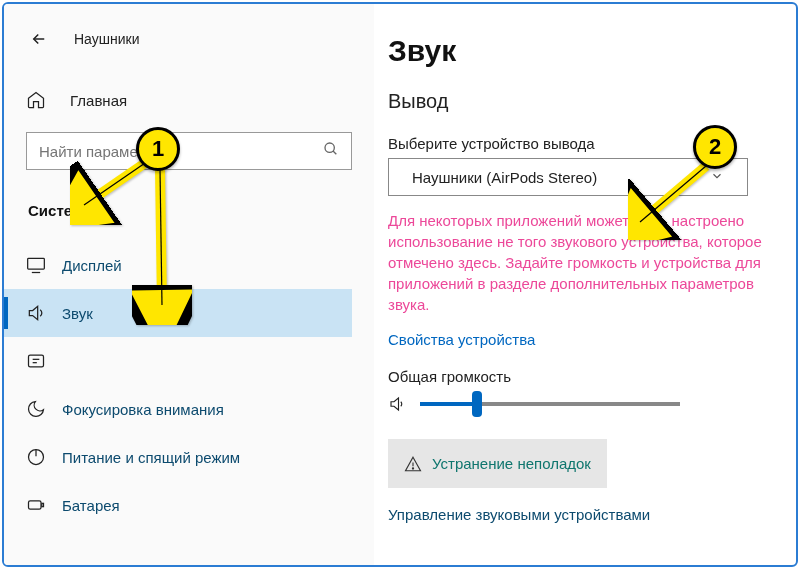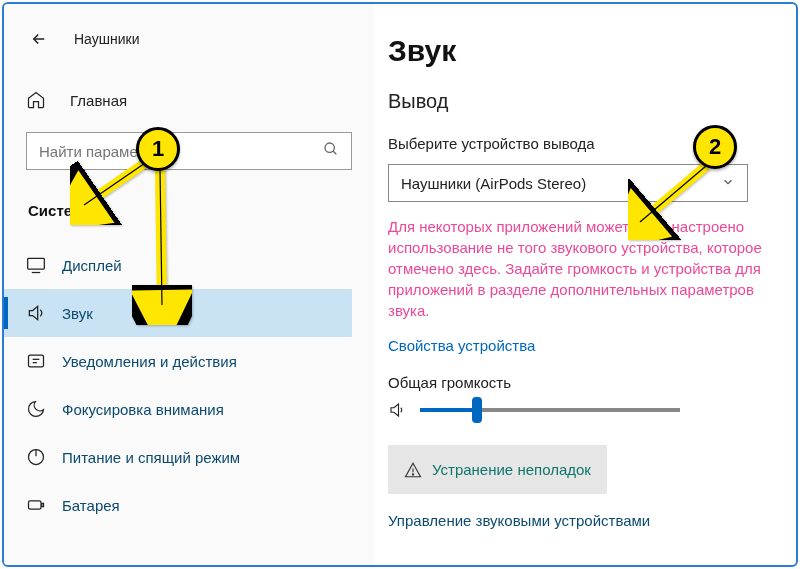--- a/index.html
+++ b/index.html
@@ -22,22 +22,22 @@
 .section-header { font-size: 15px; font-weight: 600; color: #111; margin-bottom: 22px; padding-left: 2px; }
 
 .nav-item { display: flex; align-items: center; gap: 16px; height: 48px; margin-left: -22px; padding-left: 22px; cursor: pointer; position: relative; font-size: 15px; color: #0c4a6e; }
 .nav-item.active { background: #c9e3f4; }
 .nav-item.active::before { content: ""; position: absolute; left: 0; top: 8px; bottom: 8px; width: 4px; background: #0067c0; }
 .nav-item svg { flex-shrink: 0; }
 
 .content { flex:1; padding: 30px 0 0 14px; position: relative; }
 .h1 { font-size: 30px; font-weight: 600; color: #111; margin-bottom: 22px; }
 .h2 { font-size: 20px; font-weight: 400; color: #222; margin-bottom: 22px; }
-.label { font-size: 15px; color: #222; margin-bottom: 12px; }
-.select-box { border: 1px solid #888; height: 38px; width: 360px; display: flex; align-items: center; justify-content: space-between; padding: 0 12px; cursor: pointer; margin-bottom: 14px; background:#fff; }
+.label { font-size: 15px; color: #222; margin-bottom: 6px; }
+.select-box { border: 1px solid #888; height: 38px; width: 360px; display: flex; align-items: center; justify-content: space-between; padding: 0 23px; cursor: pointer; margin-bottom: 14px; background:#fff; }
 .select-box span { font-size: 15px; color: #222; }
 .chev { color:#555; }
 .desc { font-size: 15px; color: #ec4899; line-height: 1.4; margin-bottom: 16px; max-width: 390px; }
 .link { color: #0067c0; font-size: 15px; cursor: pointer; display: inline-block; margin-bottom: 20px; }
 .ts-label { font-size:15px; color:#222; margin-bottom:10px; }
 .vol-row { display:flex; align-items:center; gap:14px; margin-bottom: 26px; }
 .vol-track { position:relative; width: 260px; height: 4px; background:#888; }
 .vol-fill { position:absolute; left:0; top:0; bottom:0; width: 22%; background:#0067c0; }
 .vol-thumb { position:absolute; left:22%; top:50%; width:10px; height:26px; background:#0067c0; border-radius:4px; transform:translate(-50%,-50%); }
 .ts-btn { display:inline-flex; align-items:center; gap:10px; background:#e6e6e6; height:49px; padding:0 16px; font-size:15px; color:#0f766e; cursor:pointer; margin-bottom:18px; }
@@ -97,21 +97,20 @@
         </svg>
       <span>Звук</span>
     </div>
 
     <div class="nav-item">
       <svg width="20" height="20" viewBox="0 0 24 24" fill="none" stroke="#222" stroke-width="1.5">
           <rect x="3" y="5" width="18" height="14" rx="2"></rect>
           <line x1="8" y1="10" x2="16" y2="10"></line>
           <line x1="8" y1="14" x2="13" y2="14"></line>
         </svg>
-      <span>Уведомления и действия</span>
     </div>
 
     <div class="nav-item">
       <svg width="20" height="20" viewBox="0 0 24 24" fill="none" stroke="#222" stroke-width="1.5">
           <path d="M21 12.8A9 9 0 1 1 11.2 3a7 7 0 0 0 9.8 9.8z"></path>
         </svg>
       <span>Фокусировка внимания</span>
     </div>
 
     <div class="nav-item">

